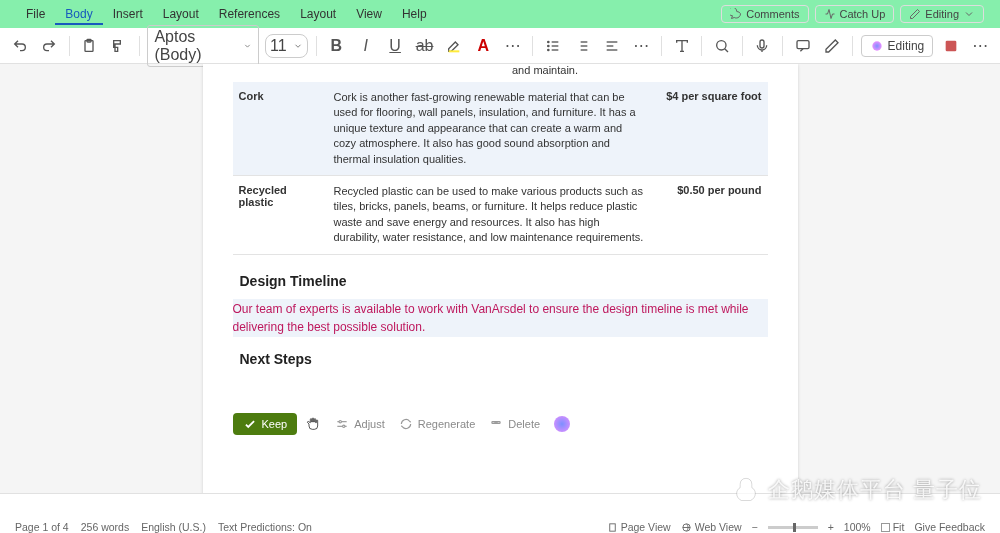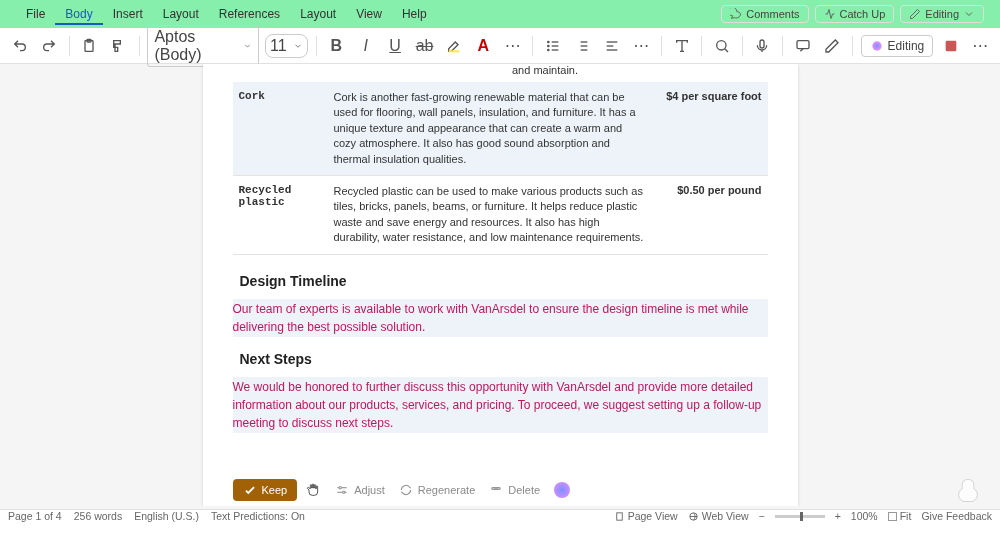--- a/index.html
+++ b/index.html
@@ -28,39 +28,39 @@
   .under { text-decoration: underline; }
   .strike { text-decoration: line-through; }
   
   
   .page-wrap { height: 442px; overflow: hidden; display: flex; justify-content: center; padding-top: 0; }
   .page { width: 595px; background: #fff; box-shadow: 0 1px 3px rgba(0,0,0,0.15); padding: 0 30px 20px 30px; font-size: 12px; color: #333; }
   .frag { font-size: 11px; color: #333; padding-bottom: 6px; text-align: center; margin-left: 90px; }
   
   table.mat { width: 100%; border-collapse: collapse; font-size: 11px; margin-bottom: 18px; }
   table.mat td { padding: 8px 6px; border-bottom: 1px solid #e3e3e3; vertical-align: top; }
-  table.mat td.name { font-weight: 600; width: 95px; font-family: Liberation Mono, monospace; }
+  table.mat td.name { font-weight: 600; width: 95px; }
   table.mat td.desc { color: #333; line-height: 1.4; }
   table.mat td.price { text-align: right; font-weight: 600; width: 115px; white-space: nowrap; }
   table.mat tr.hl td { background: #eef3fa; }
   
   .heading { font-weight: 700; font-size: 14px; color: #222; margin: 14px 0 10px 7px; }
   .para { font-size: 12px; line-height: 1.5; color: #be185d; background: #eef3fa; padding: 1px 0; }
   
   
   .aibar { display: flex; align-items: center; gap: 14px; margin-top: 40px; padding: 6px 0; }
   .aibtn { display: flex; align-items: center; gap: 5px; font-size: 11px; color: #8a8a8a; cursor: pointer; }
   .aibtn svg { width: 14px; height: 14px; }
-  .aibtn.keep { background: #a16207; color: #fff; padding: 4px 10px; border-radius: 4px; }
+  .aibtn.keep { background: #4d7c0f; color: #fff; padding: 4px 10px; border-radius: 4px; }
   .aibtn.keep svg { stroke: #fff; }
   .cursor-hand { width: 16px; height: 16px; margin-left: -6px; }
   .ai-badge { width: 16px; height: 16px; border-radius: 50%; background: radial-gradient(circle, #7d8fff 0%, #e88fff 100%); }
   
   
-  .statusbar { position: absolute; bottom: 0; left: 0; right: 0; height: 24px; background: #fff; border-top: 1px solid #e1e1e1; display: flex; align-items: flex-start; font-size: 10.5px; color: #666; padding: 0 8px; gap: 12px; }
+  .statusbar { position: absolute; bottom: 0; left: 0; right: 0; height: 40px; background: #fff; border-top: 1px solid #e1e1e1; display: flex; align-items: flex-end; font-size: 10.5px; color: #666; padding: 0 15px; gap: 12px; }
   .statusbar-right { margin-left: auto; display: flex; align-items: center; gap: 10px; }
   .sbtn { display: flex; align-items: center; gap: 3px; cursor: pointer; }
   .sbtn svg { width: 11px; height: 11px; }
   
   
   .watermark { position: absolute; right: 18px; bottom: 28px; font-size: 22px; color: rgba(255,255,255,0.85); font-weight: 400; letter-spacing: 1px; text-shadow: 0 0 3px rgba(0,0,0,0.4); display: flex; align-items: center; gap: 8px; pointer-events: none; }
   .watermark svg { width: 28px; height: 28px; opacity: 0.85; }
 </style>
 </head>
 <body>
@@ -242,21 +242,20 @@
       <tr>
         <td class="name">Recycled plastic</td>
         <td class="desc">Recycled plastic can be used to make various products such as tiles, bricks, panels, beams, or furniture. It helps reduce plastic waste and save energy and resources. It also has high durability, water resistance, and low maintenance requirements.</td>
         <td class="price">$0.50 per pound</td>
       </tr>
     </tbody>
       </table>
     <div class="heading">Design Timeline</div>
     <div class="para">Our team of experts is available to work with VanArsdel to ensure the design timeline is met while delivering the best possible solution.</div>
     <div class="heading">Next Steps</div>
-    <div class="para">We would be honored to further discuss this opportunity with VanArsdel and provide more detailed information about our products, services, and pricing. To proceed, we suggest setting up a follow-up meeting to discuss next steps.</div>
 
     <div class="aibar">
       <div class="aibtn keep">
         <svg viewBox="0 0 24 24" fill="none" stroke="#fff" stroke-width="3">
             <path d="M5 13l4 4L19 7"></path>
           </svg>
         <span>Keep</span>
       </div>
       <svg class="cursor-hand" viewBox="0 0 24 24" fill="#fff" stroke="#000" stroke-width="1">
           <path d="M8 10V5a1 1 0 012 0v4h1V4a1 1 0 012 0v5h1V5a1 1 0 012 0v5h1V7a1 1 0 012 0v8a5 5 0 01-5 5h-3a5 5 0 01-5-5v-3l-2-2a1 1 0 011.5-1.5L8 10z"></path>
@@ -318,13 +317,14 @@
       <span>Fit</span>
     </div>
     <span>Give Feedback</span>
   </div>
 </div>
 
 <div class="watermark">
   <svg viewBox="0 0 24 24" fill="rgba(255,255,255,0.85)" stroke="rgba(0,0,0,0.3)" stroke-width="0.5">
       <path d="M12 2C9 2 7 4 7 7v3c-2 1-3 3-3 5 0 3 2 5 4 6h8c2-1 4-3 4-6 0-2-1-4-3-5V7c0-3-2-5-5-5z"></path>
     </svg>
+  <span>企鹅媒体平台 量子位</span>
 </div>
 
 </body></html>

